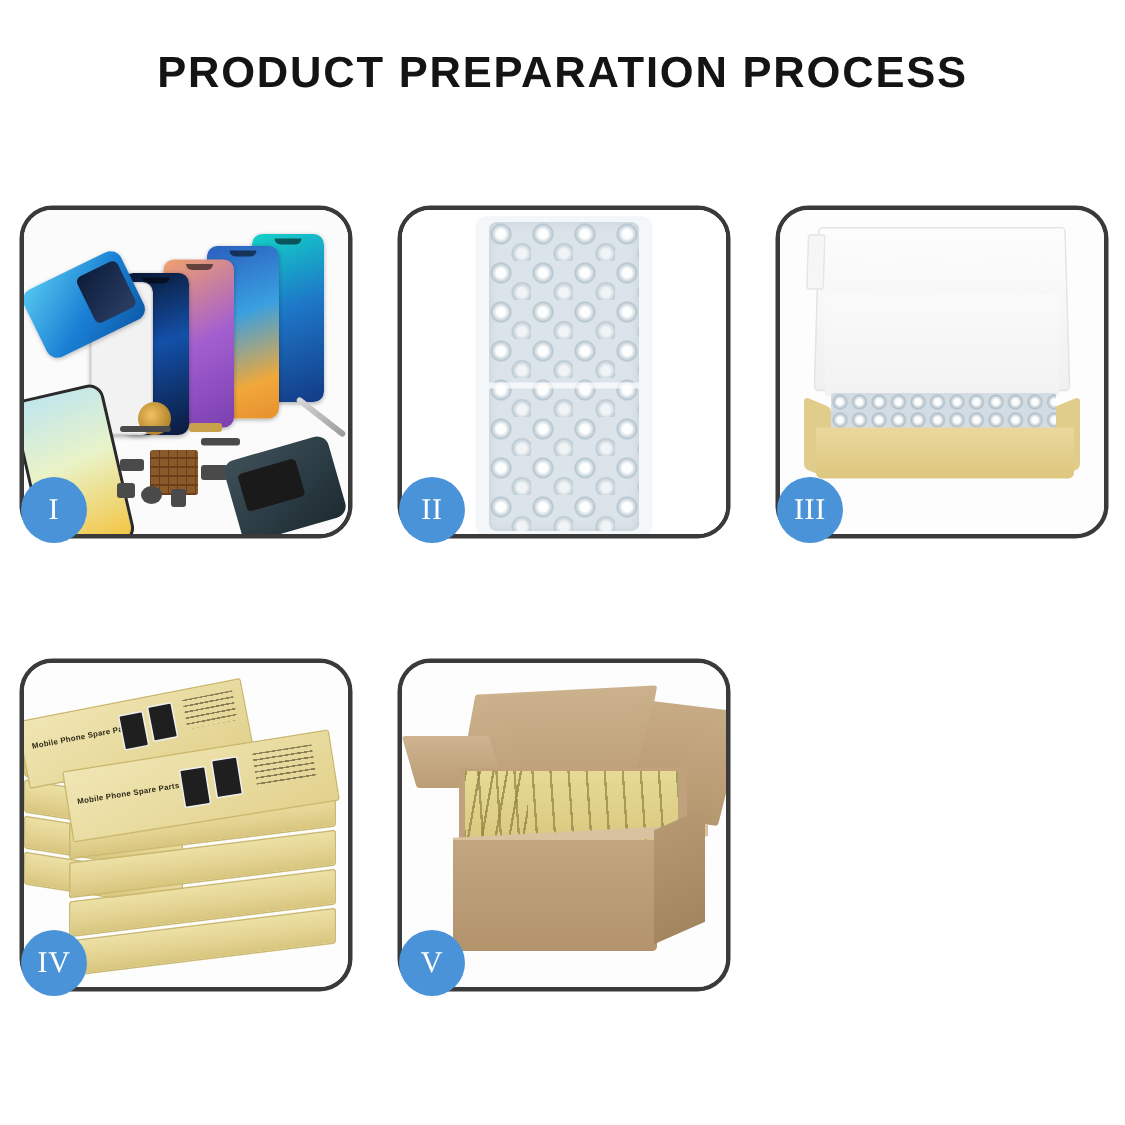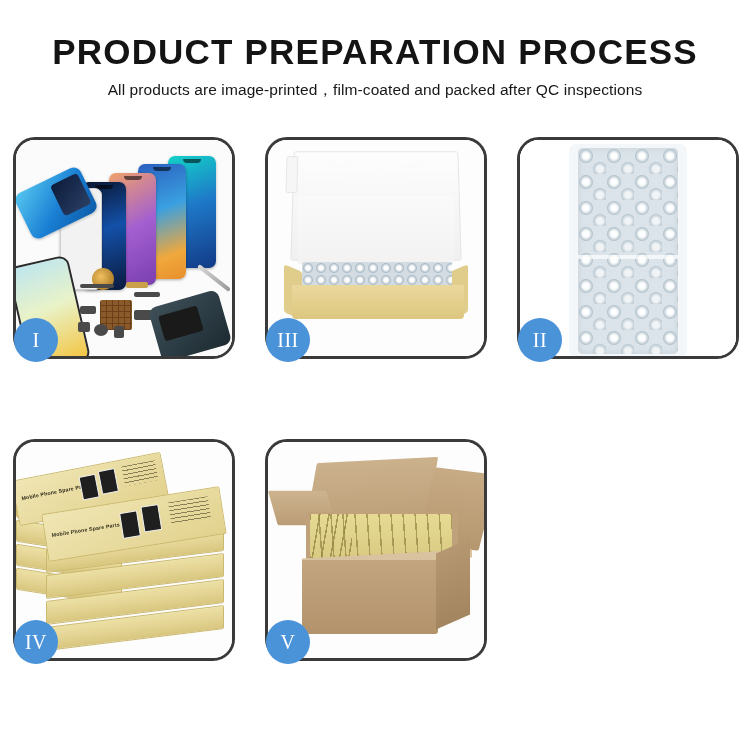--- a/index.html
+++ b/index.html
@@ -15,21 +15,21 @@
     color: #1a1a1a;
     position: relative;
   }
 
   
   .header {
     padding-top: 34px;
     text-align: center;
   }
   .title {
-    font-size: 35px;
+    font-size: 29px;
     font-weight: bold;
     letter-spacing: 1.2px;
     color: #141414;
     line-height: 1.05;
     white-space: nowrap;
   }
   .subtitle {
     margin-top: 9px;
     font-size: 15.5px;
     font-weight: normal;
@@ -336,21 +336,20 @@
     background:linear-gradient(160deg,#f2f2f2,#e2e2e2);
     transform:rotate(-10deg) skewX(-16deg);
     border-radius:2px;
   }
 </style>
 </head>
 <body>
 
 <div class="header">
   <div class="title">PRODUCT PREPARATION PROCESS</div>
-  <div class="subtitle">All products are image-printed，film-coated and packed after QC inspections</div>
 </div>
 
 <div class="grid">
 
   <div class="panel">
     <div class="panel-inner">
       <div class="p1-bg"></div>
       <div class="phone-fan">
         <div class="ph ph5">
             <span class="ph-notch"></span>
@@ -381,40 +380,40 @@
         <div class="part" style="left:56px;top:40px;width:18px;height:10px;"></div>
         <div class="chassis"></div>
         <div class="tweezers"></div>
       </div>
     </div>
     <div class="badge">I</div>
   </div>
 
   <div class="panel">
     <div class="panel-inner">
+      <div class="bw-wrap">
+        <div class="bw-halo"></div>
+        <div class="bw-sheet">
+          <div class="bw-seam"></div>
+        </div>
+      </div>
+    </div>
+    <div class="badge">II</div>
+  </div>
+
+  <div class="panel">
+    <div class="panel-inner">
       <div class="b3-lid"></div>
       <div class="b3-foam"></div>
       <div class="b3-side-l"></div>
       <div class="b3-side-r"></div>
       <div class="b3-bubble"></div>
       <div class="b3-front"></div>
     </div>
     <div class="badge">III</div>
-  </div>
-
-  <div class="panel">
-    <div class="panel-inner">
-      <div class="bw-wrap">
-        <div class="bw-halo"></div>
-        <div class="bw-sheet">
-          <div class="bw-seam"></div>
-        </div>
-      </div>
-    </div>
-    <div class="badge">II</div>
   </div>
 
   <div class="panel">
     <div class="panel-inner">
       <div class="stack">
 
         <div class="sbox" style="left:0px;top:62px;width:104px;height:20px;transform:skewY(9deg);"></div>
         <div class="sbox" style="left:0px;top:86px;width:104px;height:20px;transform:skewY(9deg);"></div>
         <div class="sbox" style="left:0px;top:110px;width:104px;height:20px;transform:skewY(9deg);"></div>
         <div class="sbox" style="left:0px;top:134px;width:104px;height:20px;transform:skewY(9deg);"></div>

